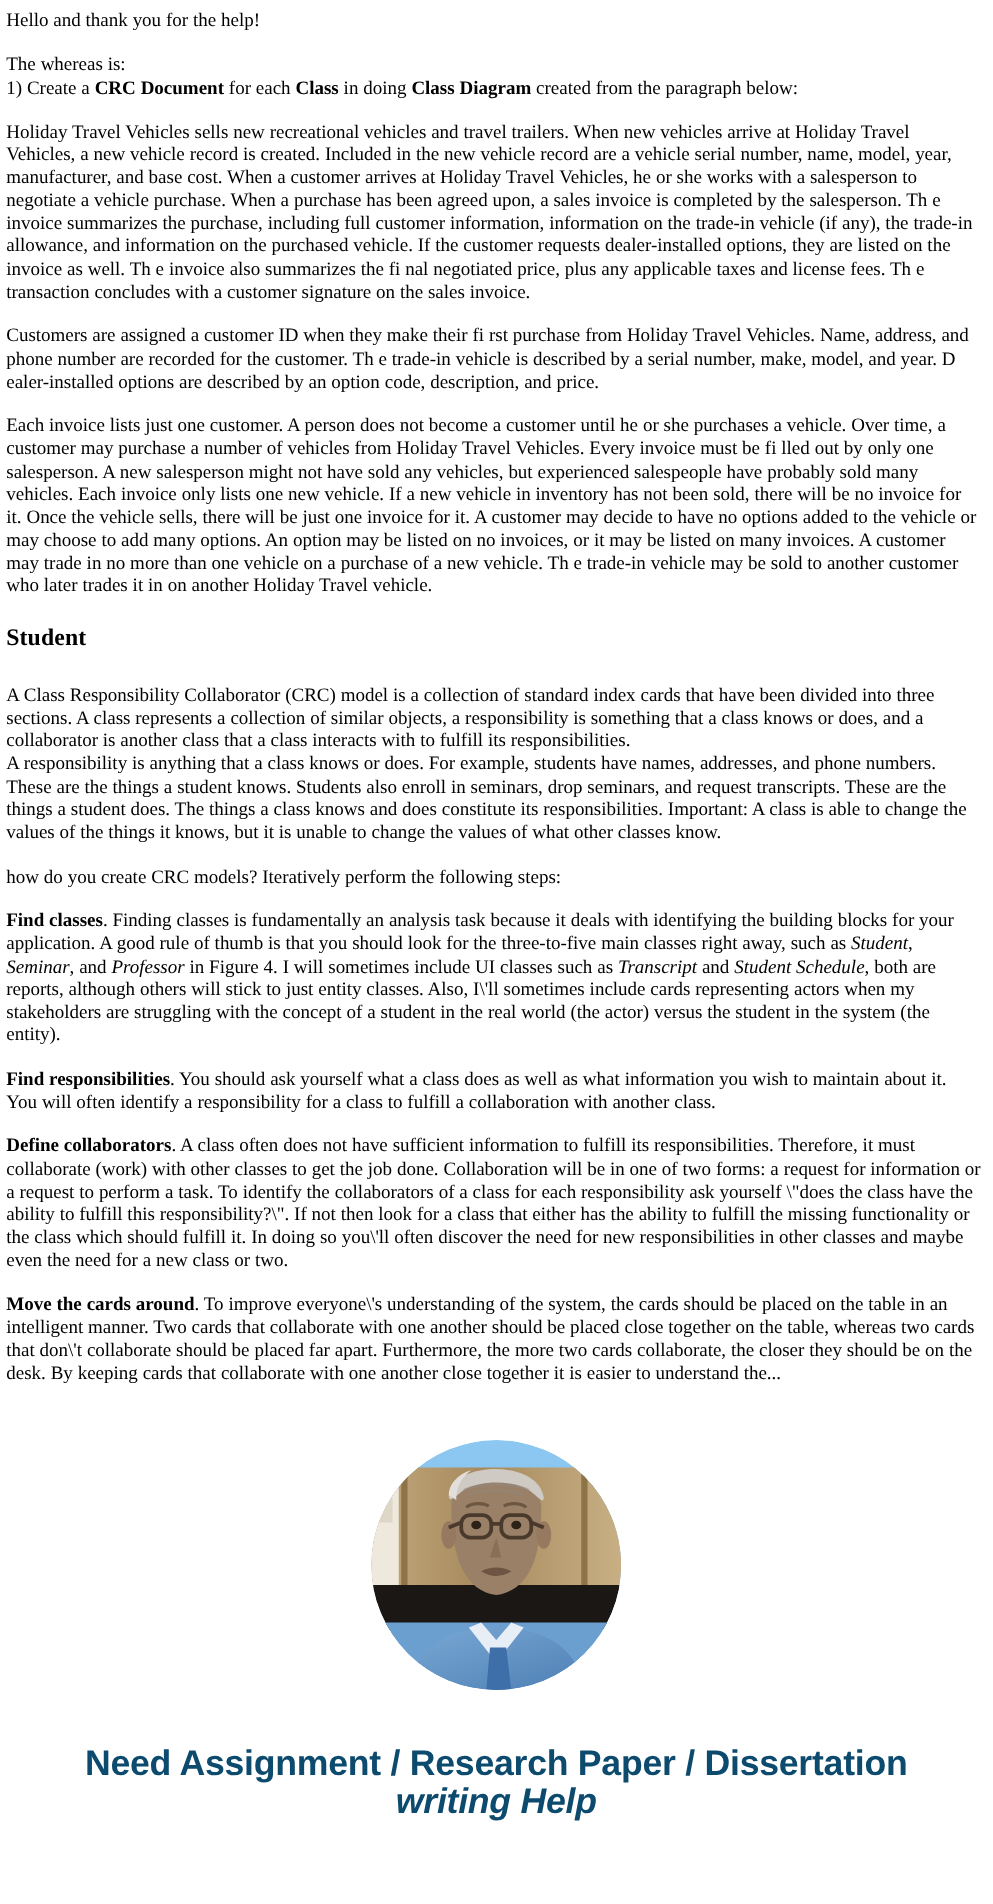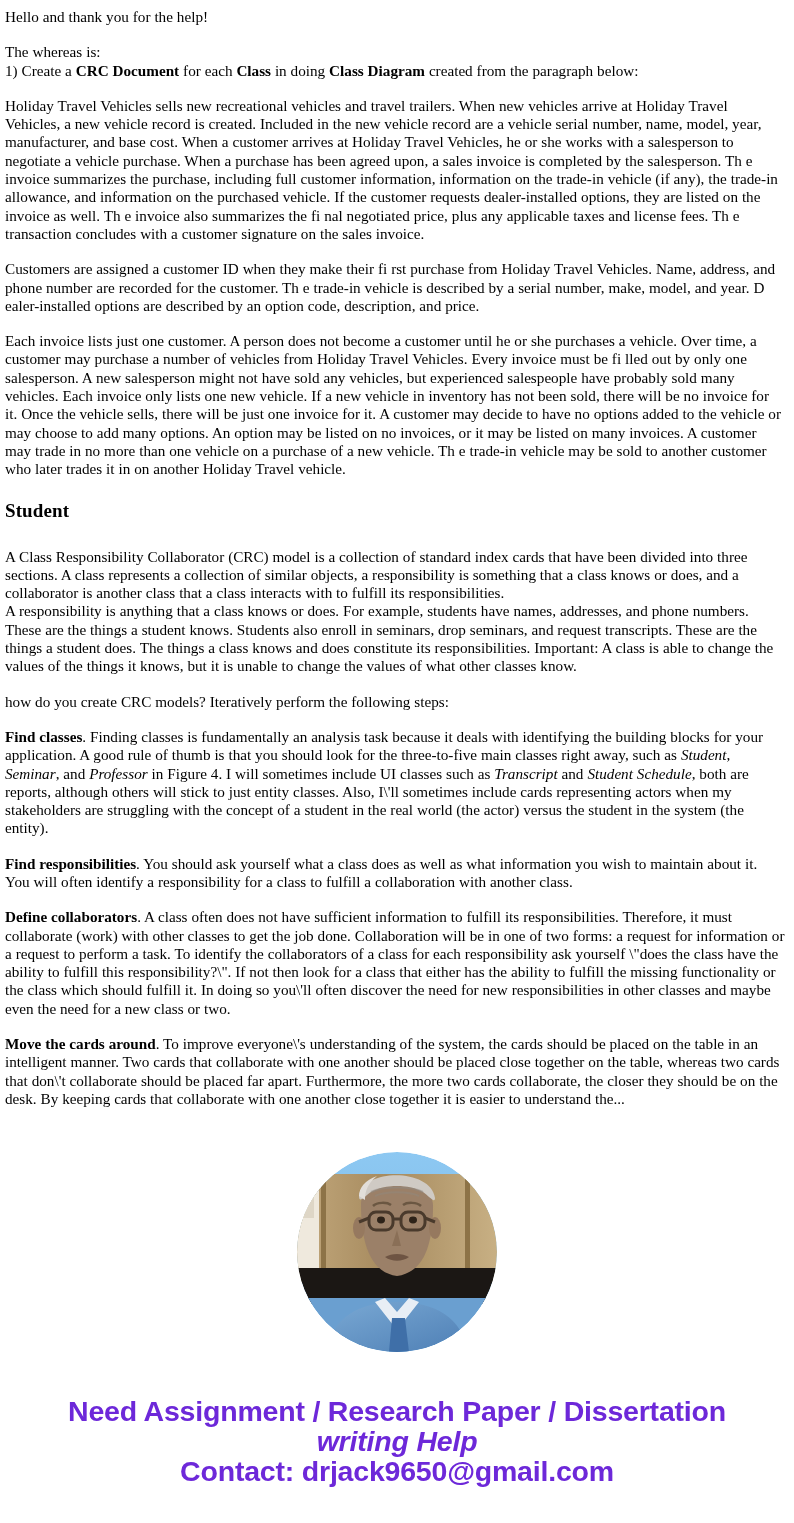--- a/index.html
+++ b/index.html
@@ -92,21 +92,21 @@
   .footer-cta {
     position: absolute;
     left: 0;
     top: 1396px;
     width: 794px;
     text-align: center;
     font-family: "Liberation Sans", "DejaVu Sans", sans-serif;
     font-weight: bold;
     font-size: 28.5px;
     line-height: 30px;
-    color: #6d28d9;
+    color: #0c4a6e;
     letter-spacing: -0.2px;
   }
   .footer-cta .l1 { display: block; }
   .footer-cta .l2 { display: block; font-style: italic; }
   .footer-cta .l3 { display: block; }
 </style>
 </head>
 <body>
 
 <div class="page">
@@ -199,16 +199,15 @@
           <path d="M74 40 C86 34 114 34 126 40" stroke="#8f8a83" stroke-width="2" fill="none" opacity="0.5"></path>
           <path d="M78 44 C88 39 112 39 122 44" stroke="#8f8a83" stroke-width="2" fill="none" opacity="0.4"></path>
         </g>
       </svg>
     </div>
   </div>
 
   <div class="footer-cta">
     <span class="l1">Need Assignment / Research Paper / Dissertation</span>
     <span class="l2">writing Help</span>
-    <span class="l3">Contact: drjack9650@gmail.com</span>
   </div>
 
 </div>
 
 </body></html>

